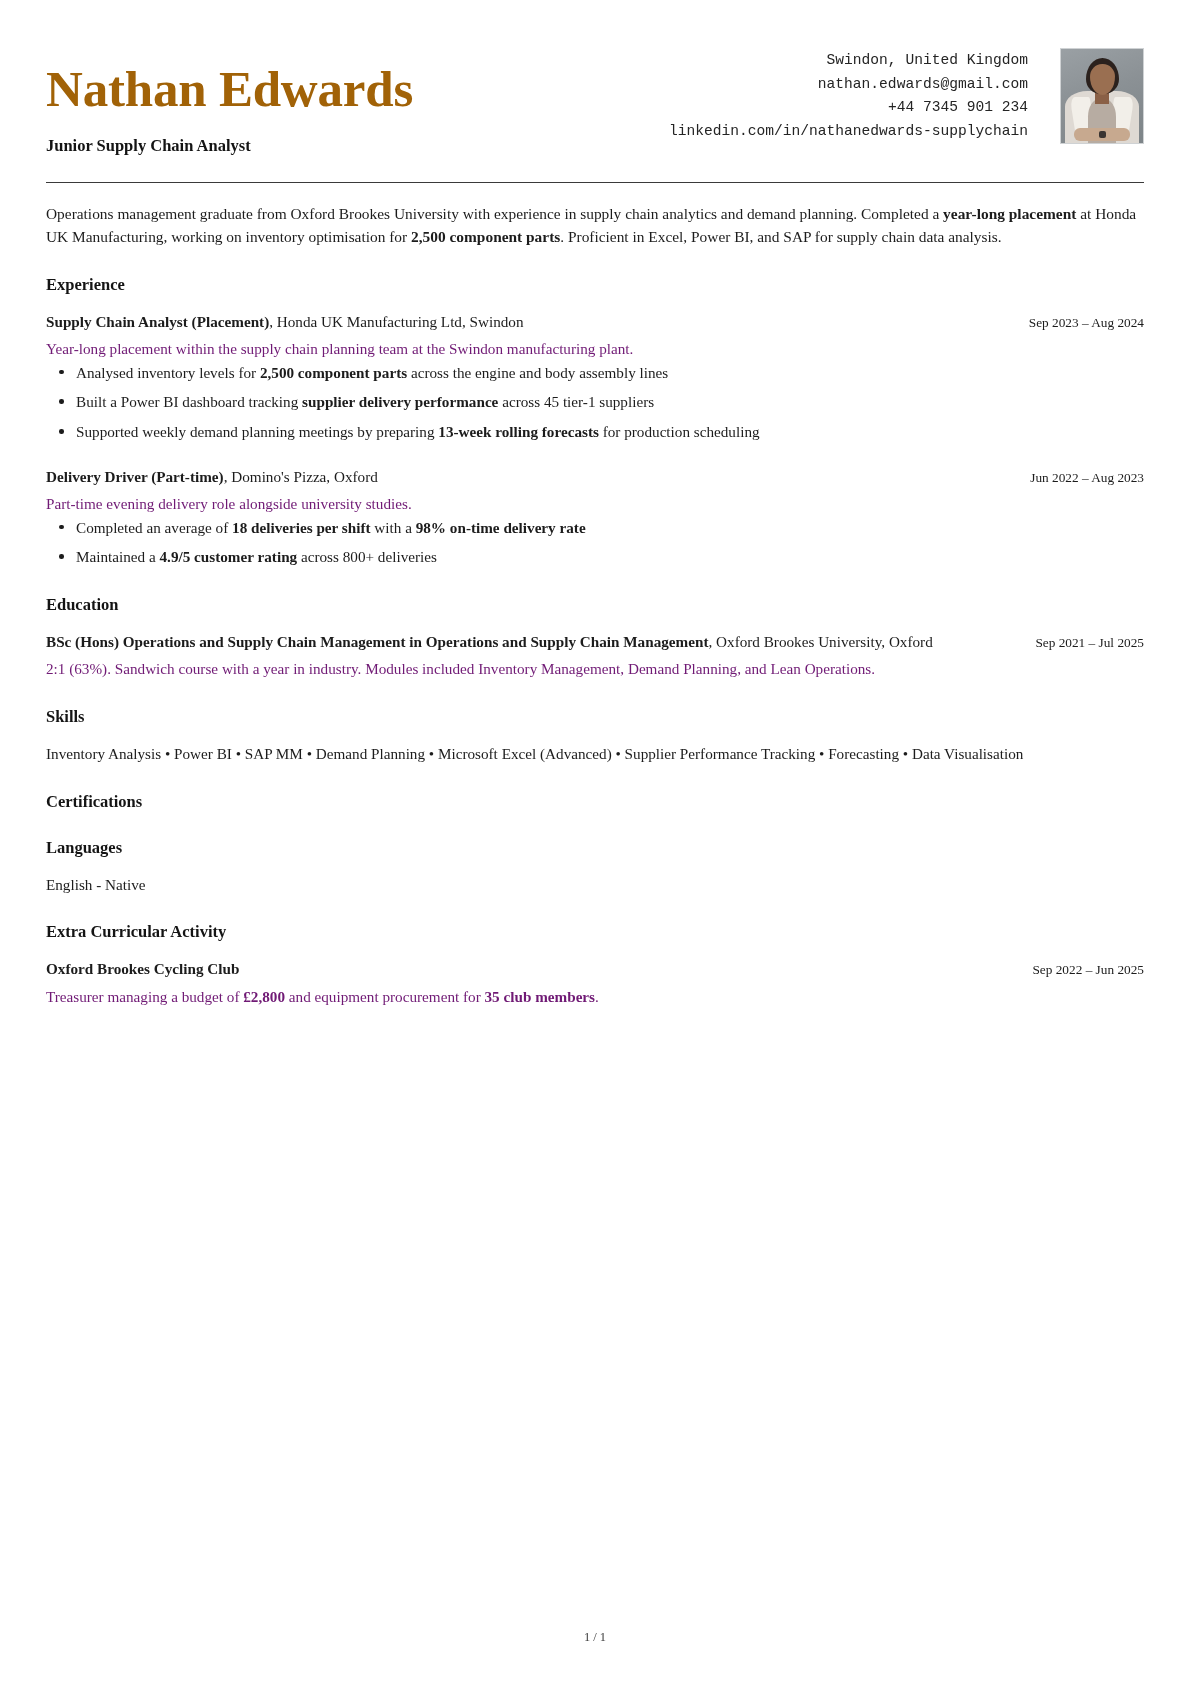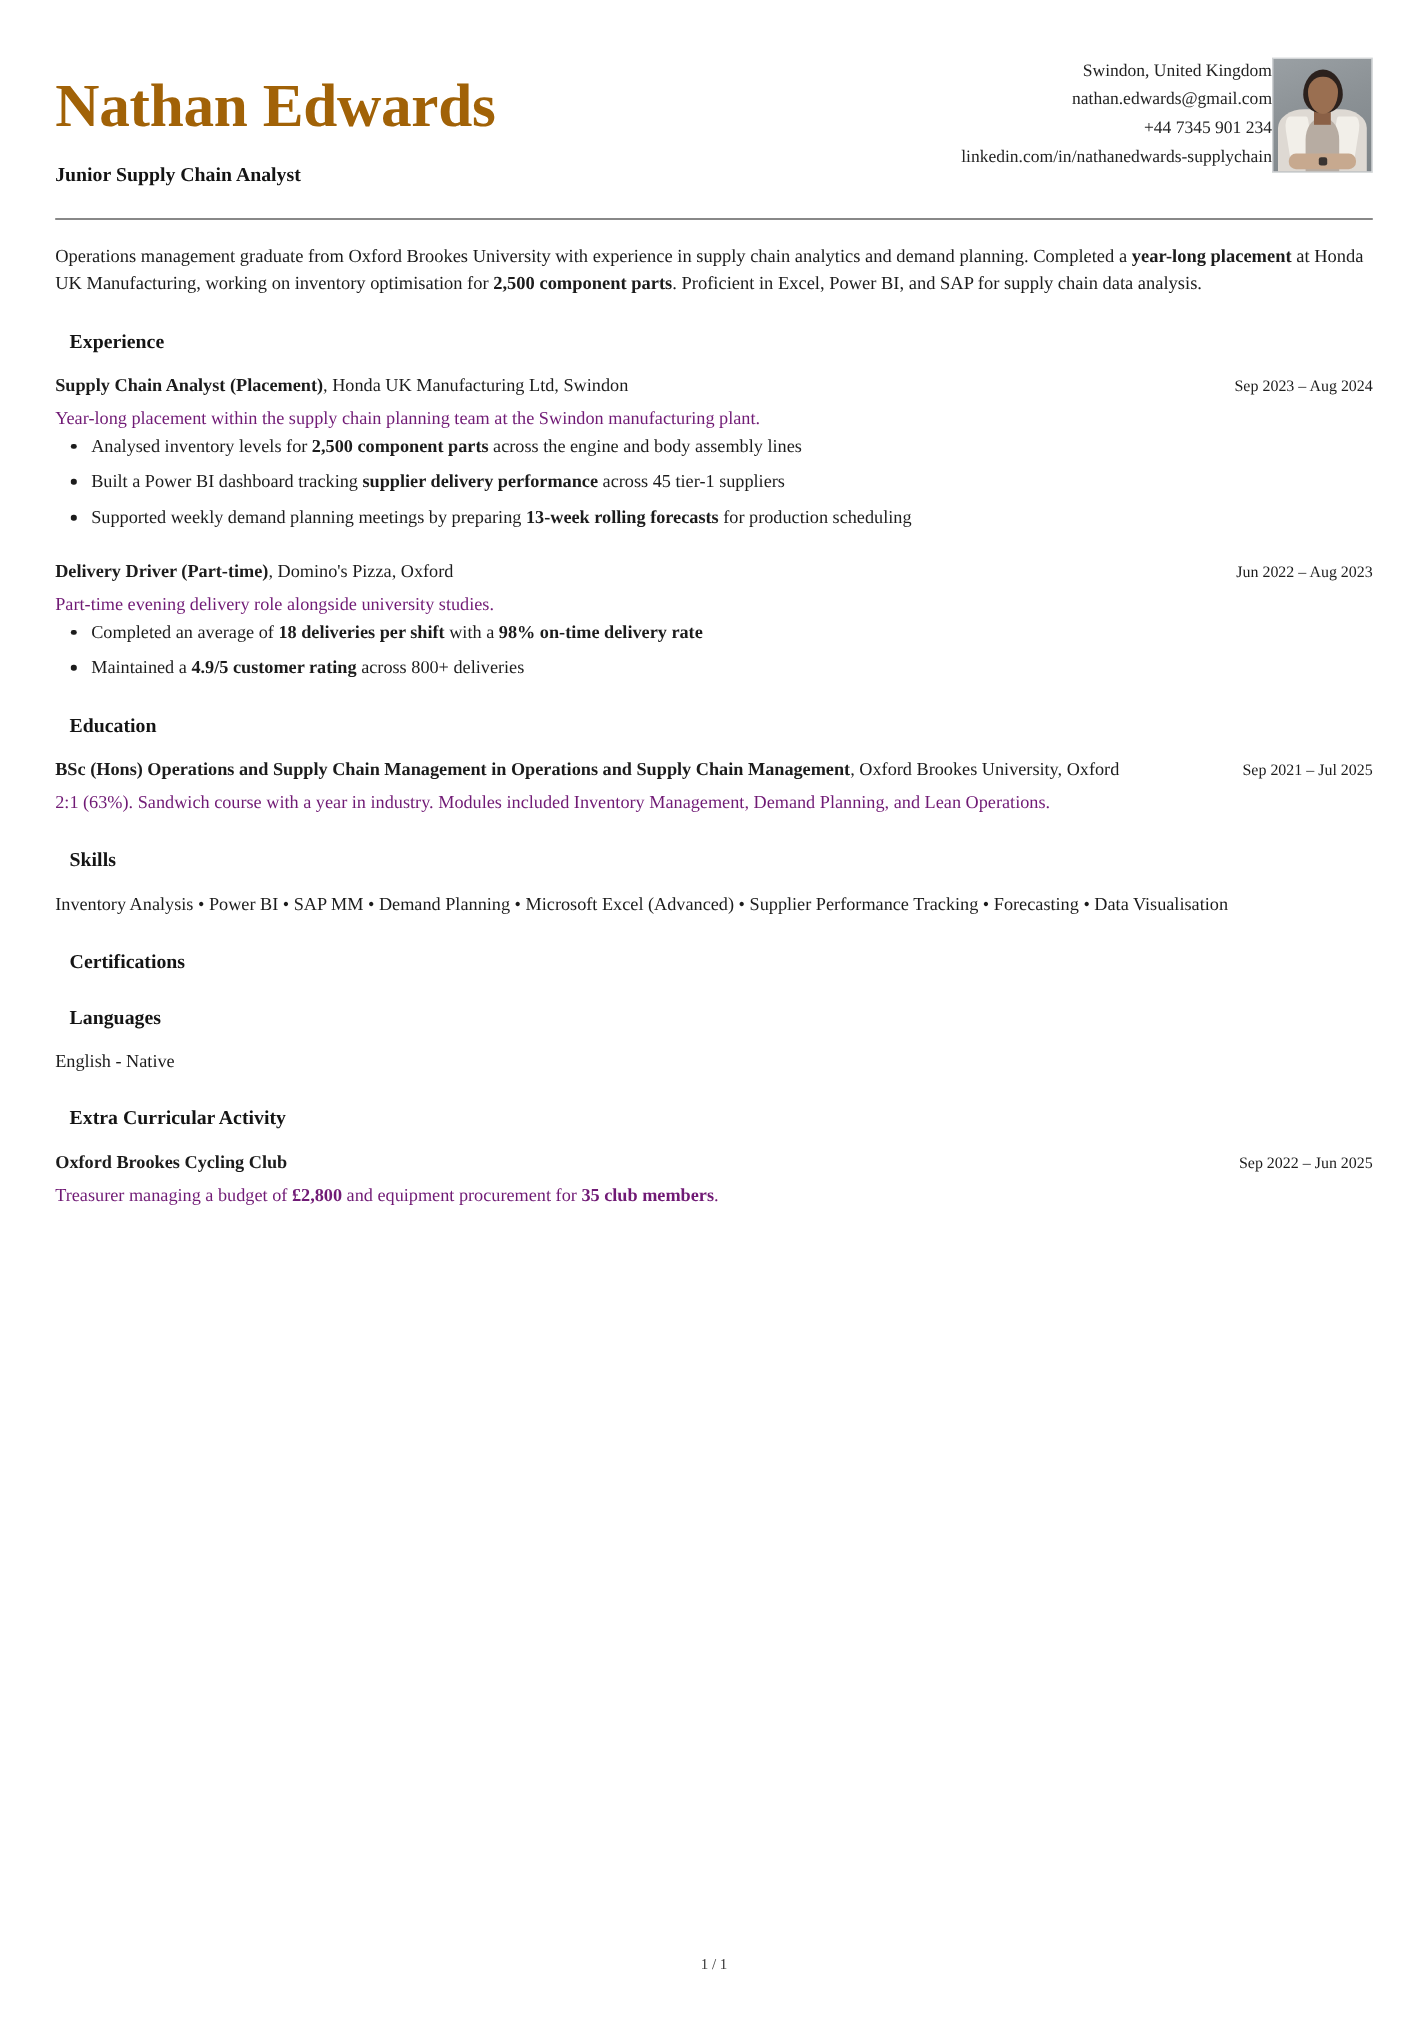--- a/index.html
+++ b/index.html
@@ -41,23 +41,24 @@
     color: #a16207;
   }
   .headline {
     font-size: 16.5px;
     font-weight: 700;
     margin-top: 21px;
     color: #141414;
   }
   .header-right {
     display: flex;
-    align-items: center;
-    gap: 0;
+    align-items: flex-end;
+    gap: 32px;
     padding-top: 4px;
+    font-family: Liberation Mono, monospace;
   }
   .contact {
     text-align: right;
     font-size: 14.6px;
     line-height: 1.63;
     color: #242424;
     white-space: nowrap;
   }
   .contact div { display: block; }
 
@@ -166,21 +167,20 @@
     text-align: left;
   }
 
   
   .section { margin-top: 26px; }
   .section-title {
     font-size: 16.5px;
     font-weight: 700;
     color: #141414;
     margin-bottom: 16px;
-    margin-left: 12px;
   }
   .entry { margin-bottom: 6px; }
   .entry + .entry { margin-top: 22px; }
   .entry-head {
     display: flex;
     align-items: baseline;
     justify-content: space-between;
     gap: 20px;
   }
   .entry-title {

